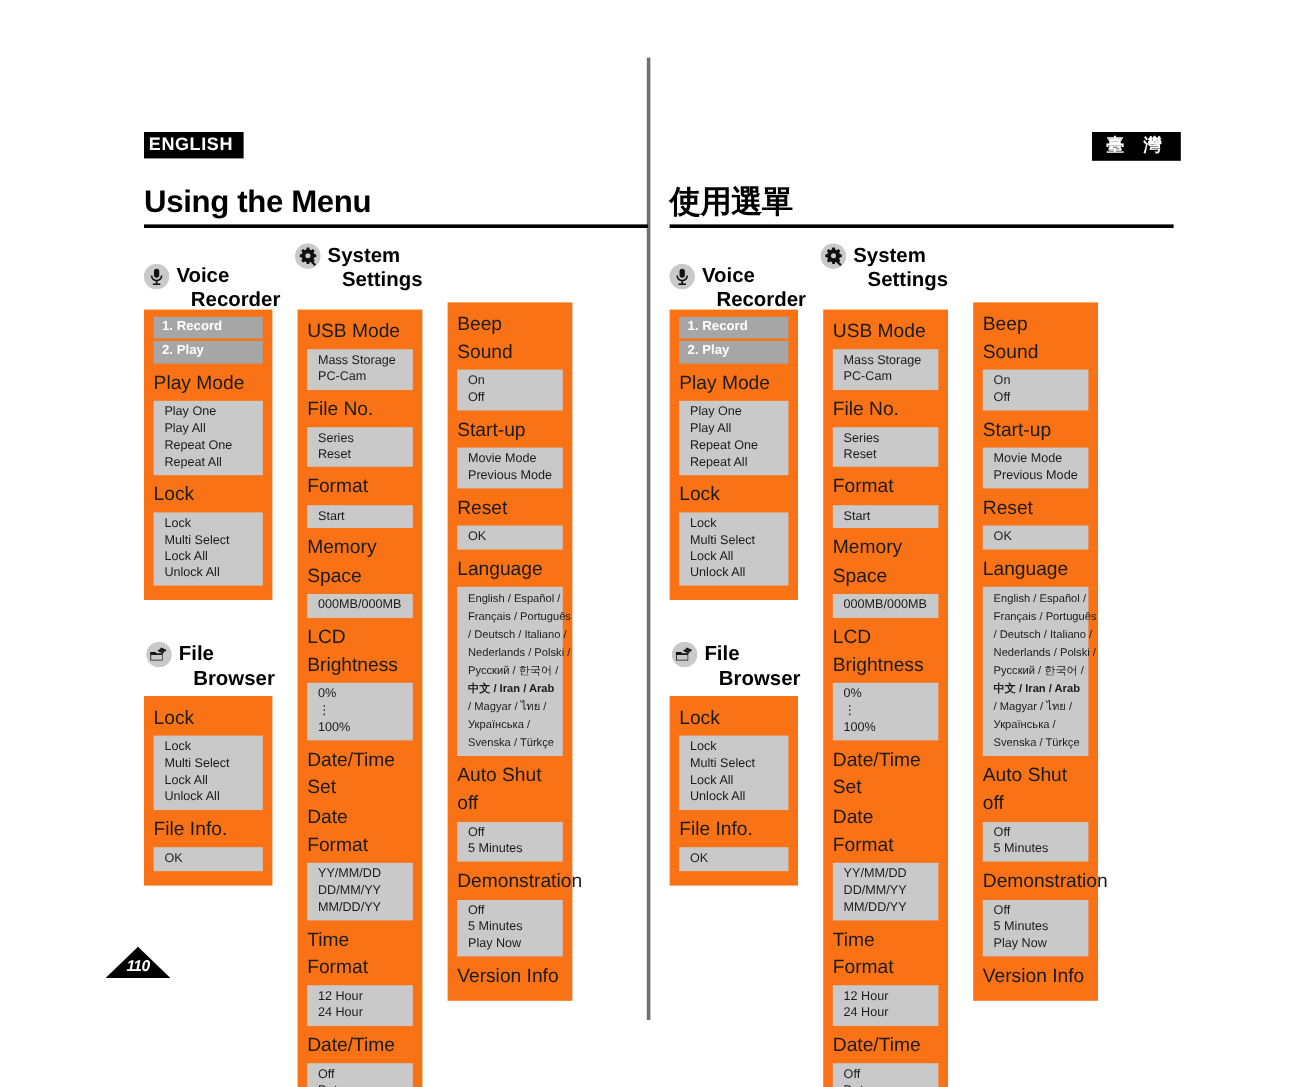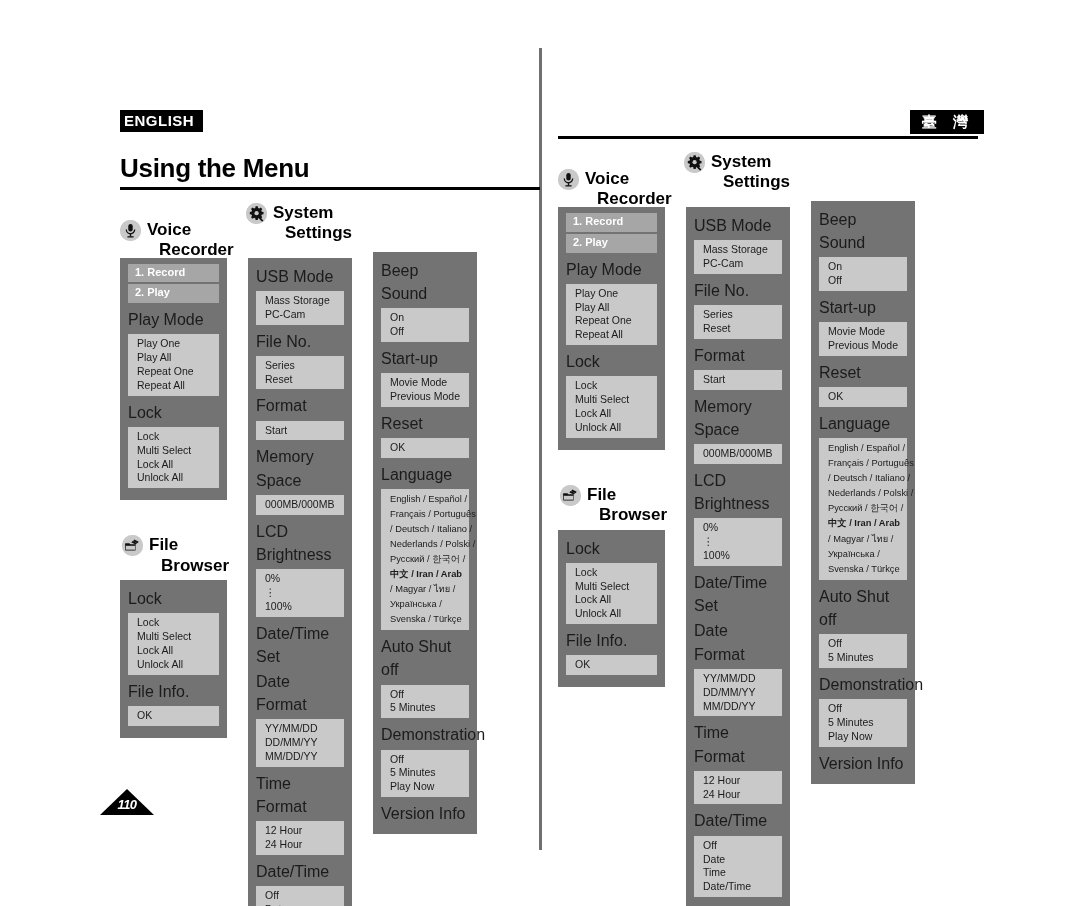--- a/index.html
+++ b/index.html
@@ -82,21 +82,21 @@
     border-radius: 50%;
     background: #c9c9c9;
     flex: 0 0 auto;
     position: relative;
     margin-top: 1px;
   }
   .circ-icon svg { position: absolute; left: 0; top: 0; }
 
   
   .panel {
-    background: #737373;
+    background: #f97316;
     padding: 6px 8px 8px 8px;
     box-sizing: border-box;
   }
   .panel .lbl {
     font-size: 16px;
     line-height: 1.45;
     padding: 1px 0 1px 0;
     color: #1b1b1b;
   }
   .opts {
@@ -140,21 +140,21 @@
   .head-row {
     position: relative;
     height: 54px;
   }
   .head-row .hpos-a { position: absolute; left: 0;    top: 17px; }
   .head-row .hpos-b { position: absolute; left: 126px; top: 0; }
 
   
   #page-marker {
     position: absolute;
-    left: 100px;
+    left: 88px;
     top: 789px;
     width: 54px;
     height: 26px;
   }
   #page-marker .tri {
     position: absolute;
     left: 0; top: 0;
     width: 0; height: 0;
     border-left: 27px solid transparent;
     border-right: 27px solid transparent;
@@ -388,20 +388,21 @@
 
   </div>
 </div>
 
 <div class="half" id="half-zh">
 
   <div class="tag-row">
     <span class="lang-tag cjk right">臺 灣</span>
   </div>
 
+  <div class="page-title">使用選單</div>
   <div class="hrule"></div>
 
   <div class="half-body">
 
     <div class="head-row">
       <div class="sec-head hpos-a vr-head">
         <span class="circ-icon">
           <svg width="21" height="21" viewBox="0 0 21 21">
             <circle cx="10.5" cy="10.5" r="10.5" fill="#c9c9c9"></circle>
             <rect x="8.3" y="4" width="4.4" height="7.4" rx="2.2" fill="#111"></rect>

